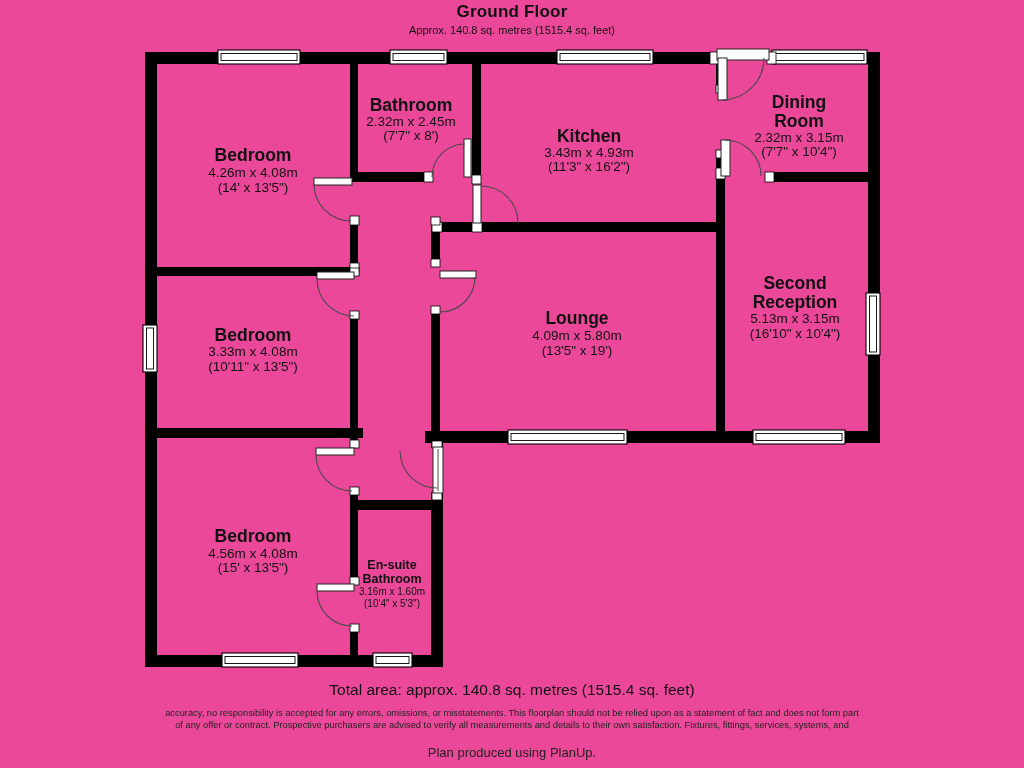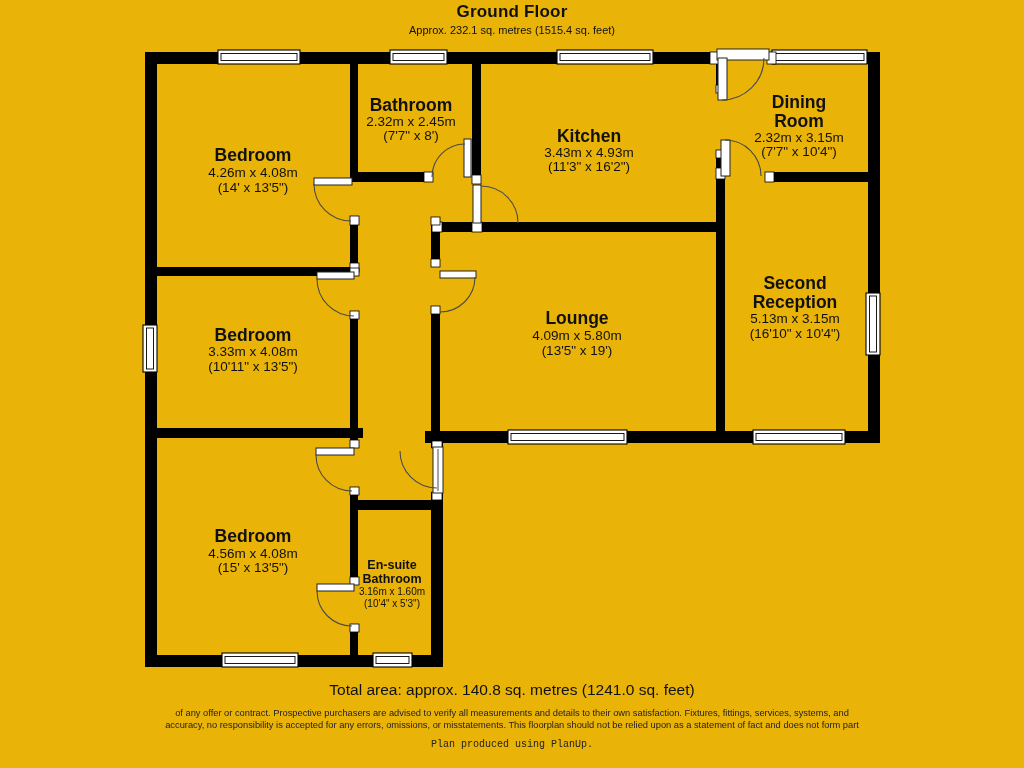--- a/index.html
+++ b/index.html
@@ -1,44 +1,44 @@
 <!DOCTYPE html>
 <html><head>
 <meta charset="utf-8">
 <style>
   html,body{margin:0;padding:0;background:#fff;}
-  .page{position:relative;width:1024px;height:768px;background:#eab308;overflow:hidden;
+  .page{position:relative;width:1024px;height:768px;background:#ec4899;overflow:hidden;
         font-family:"Liberation Sans",sans-serif;color:#111;}
   .header{position:absolute;top:0;left:0;width:100%;text-align:center;}
   .title{font-size:17px;font-weight:bold;padding-top:2px;letter-spacing:.2px;}
   .subtitle{font-size:11px;margin-top:2px;}
   .plan-svg{position:absolute;left:0;top:0;}
   .wall{fill:#000;}
   .win{fill:#fff;stroke:#000;stroke-width:1.1;}
   .win-in{fill:none;stroke:#000;stroke-width:0.9;}
   .leaf{fill:#fff;stroke:#222;stroke-width:1;}
   .arc{fill:none;stroke:#4a4a4a;stroke-width:1.1;}
   .jamb{fill:#fff;stroke:#000;stroke-width:0.8;}
   .rname{font-family:"Liberation Sans",sans-serif;font-size:17.5px;font-weight:bold;fill:#111;}
   .rdim{font-family:"Liberation Sans",sans-serif;font-size:13.5px;fill:#111;}
   .rname-sm{font-family:"Liberation Sans",sans-serif;font-size:12.5px;font-weight:bold;fill:#111;}
   .rdim-sm{font-family:"Liberation Sans",sans-serif;font-size:10px;fill:#111;}
   .footer{position:absolute;left:0;width:100%;top:681px;text-align:center;}
   .total{font-size:15.5px;}
   .disclaimer{margin-top:9px;font-size:9.3px;line-height:11.6px;color:#222;}
-  .credit{font-size:10px;margin-top:8px;line-height:11.6px;color:#222;font-family:Liberation Mono, monospace;}
+  .credit{font-size:13px;margin-top:16px;line-height:11.6px;color:#222;}
 </style>
 </head>
 <body>
 
 <div class="page">
 
   <div class="header">
     <div class="title">Ground Floor</div>
-    <div class="subtitle">Approx. 232.1 sq. metres (1515.4 sq. feet)</div>
+    <div class="subtitle">Approx. 140.8 sq. metres (1515.4 sq. feet)</div>
   </div>
 
   <svg class="plan-svg" width="1024" height="768" viewBox="0 0 1024 768">
 
     <g>
       <rect class="wall" x="145" y="52" width="573" height="12"></rect>
       <rect class="wall" x="768" y="52" width="112" height="12"></rect>
       <rect class="wall" x="145" y="52" width="12" height="615"></rect>
       <rect class="wall" x="145" y="655" width="298" height="12"></rect>
       <rect class="wall" x="425" y="431" width="455" height="12"></rect>
@@ -224,21 +224,21 @@
       <g>
         <text class="rname-sm" x="392" y="569">En-suite</text>
         <text class="rname-sm" x="392" y="583">Bathroom</text>
         <text class="rdim-sm" x="392" y="595">3.16m x 1.60m</text>
         <text class="rdim-sm" x="392" y="607">(10'4" x 5'3")</text>
       </g>
     </g>
   </svg>
 
   <div class="footer">
-    <div class="total">Total area: approx. 140.8 sq. metres (1241.0 sq. feet)</div>
+    <div class="total">Total area: approx. 140.8 sq. metres (1515.4 sq. feet)</div>
     <div class="disclaimer">
+      <div>accuracy, no responsibility is accepted for any errors, omissions, or misstatements. This floorplan should not be relied upon as a statement of fact and does not form part</div>
       <div>of any offer or contract. Prospective purchasers are advised to verify all measurements and details to their own satisfaction. Fixtures, fittings, services, systems, and</div>
-      <div>accuracy, no responsibility is accepted for any errors, omissions, or misstatements. This floorplan should not be relied upon as a statement of fact and does not form part</div>
       <div class="credit">Plan produced using PlanUp.</div>
     </div>
   </div>
 
 </div>
 
 </body></html>

